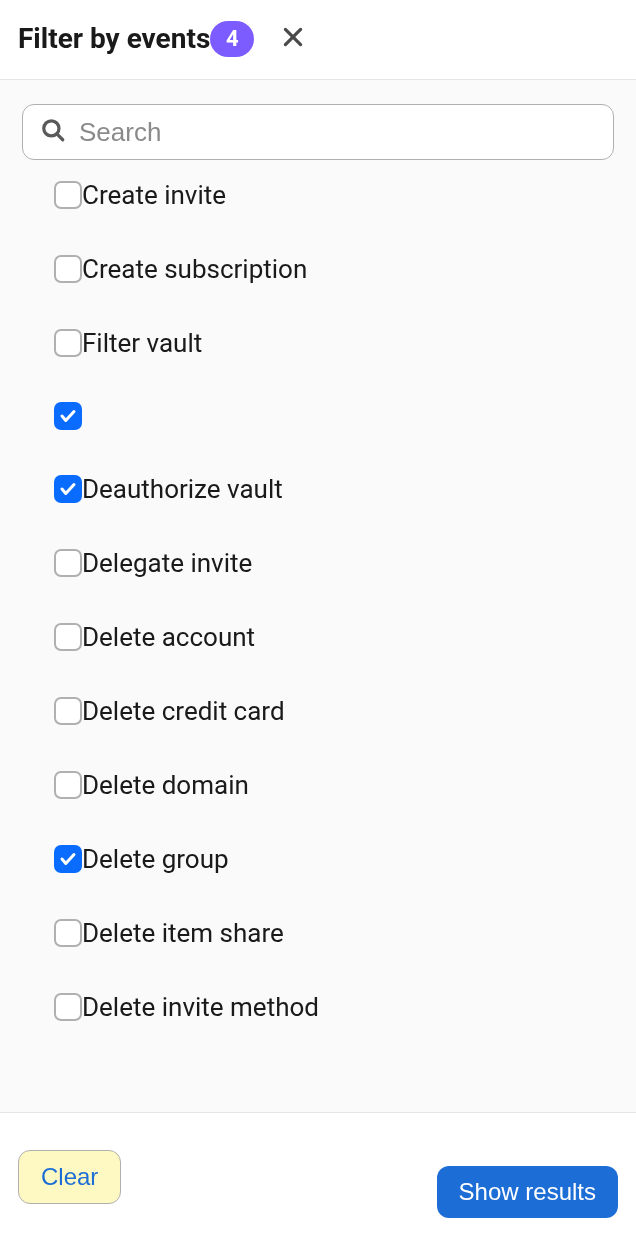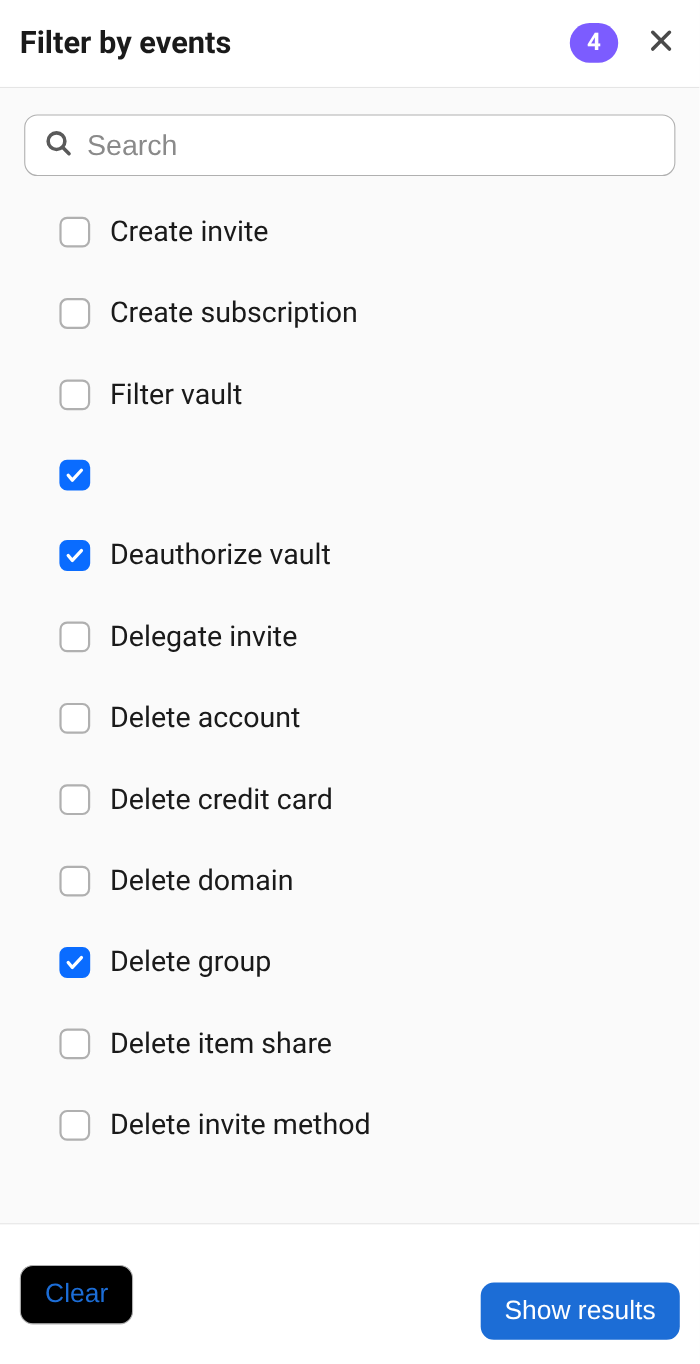--- a/index.html
+++ b/index.html
@@ -14,21 +14,21 @@
       height: 1240px;
       background: #ffffff;
       display: flex;
       flex-direction: column;
       overflow: hidden;
     }
     
     .header {
       display: flex;
       align-items: center;
-      justify-content: space-between;
+      justify-content: flex-start;
       padding: 20px 18px 22px 18px;
       background: #ffffff;
     }
     
     .header-title {
       font-size: 28px;
       font-weight: 700;
       color: #1a1a1a;
     }
     
@@ -71,21 +71,21 @@
     .content {
       flex: 1;
       background: #fafafa;
       border-top: 1px solid #e5e5e5;
       padding: 24px 22px 0 22px;
       overflow-y: auto;
     }
     
     .search-wrapper {
       position: relative;
-      margin-bottom: 36px;
+      margin-bottom: 20px;
     }
     
     .search-icon {
       position: absolute;
       left: 18px;
       top: 50%;
       transform: translateY(-50%);
       color: #5a5a5a;
       pointer-events: none;
     }
@@ -114,21 +114,20 @@
     .list {
       display: flex;
       flex-direction: column;
       gap: 44px;
       padding-bottom: 24px;
     }
     
     .list-item {
       display: flex;
       align-items: center;
-      gap: 18px;
       cursor: pointer;
       user-select: none;
       padding-left: 32px;
     }
     
     .checkbox {
       width: 28px;
       height: 28px;
       border: 2px solid #b0b0b0;
       border-radius: 7px;
@@ -171,21 +170,21 @@
     .btn {
       font-size: 24px;
       font-weight: 500;
       padding: 12px 22px;
       border-radius: 12px;
       cursor: pointer;
       border: none;
     }
     
     .btn-clear {
-      background: #000000;
+      background: #fef9c3;
       color: #1c6dd6;
       border: 1px solid #b0b0b0;
       padding-left: 22px;
     }
     
     .btn-primary {
       background: #1c6dd6;
       color: #ffffff;
       margin-top: 31px;
     }

